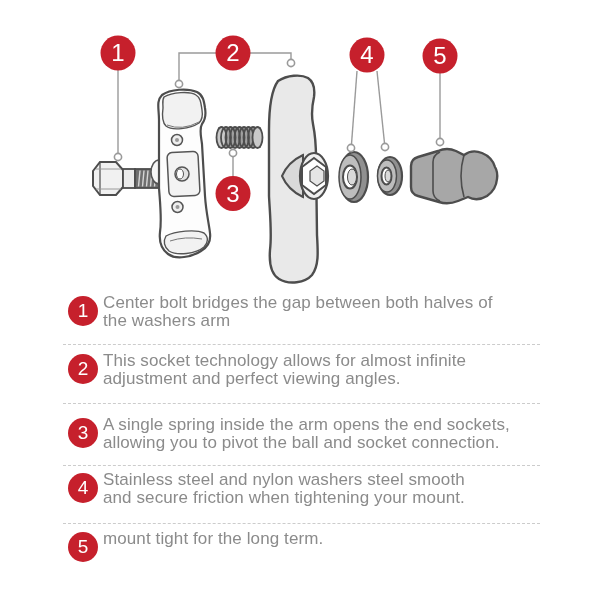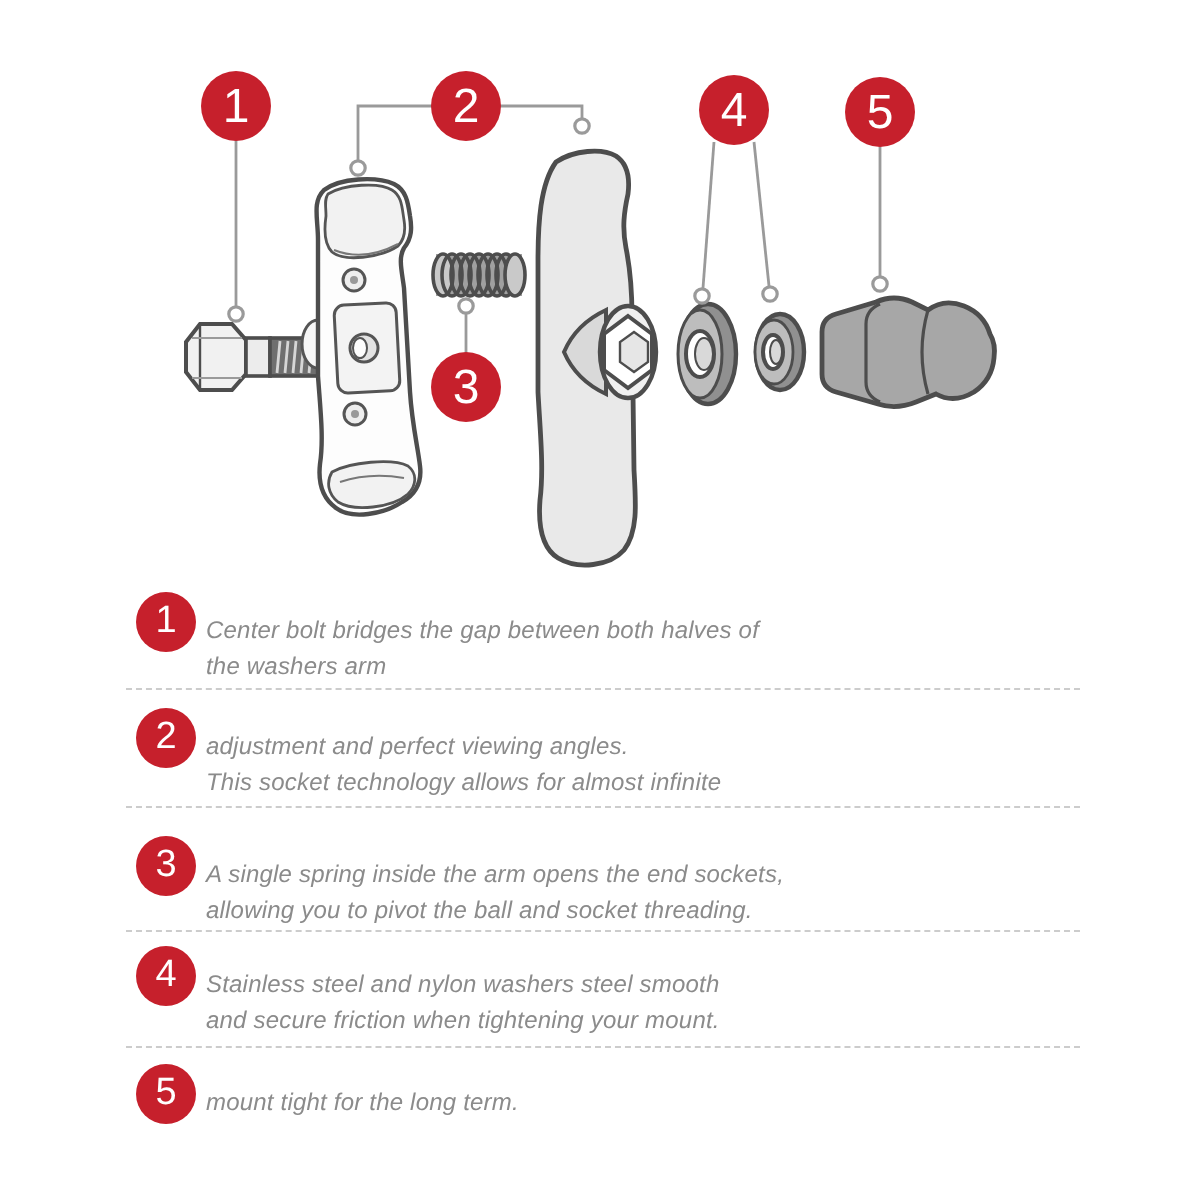--- a/index.html
+++ b/index.html
@@ -3,22 +3,22 @@
 <meta charset="utf-8">
 <style>
   html,body{margin:0;padding:0;background:#ffffff;}
   .page{position:relative;width:600px;height:600px;background:#ffffff;overflow:hidden;
         font-family:"Liberation Sans","DejaVu Sans",sans-serif;}
   .diagram-svg{position:absolute;top:0;left:0;}
   .legend-row{position:absolute;left:68px;}
   .legend-badge{position:absolute;left:0;top:2px;width:30px;height:30px;border-radius:50%;
         background:var(--accent-red,#c6202c);color:#ffffff;font-size:19px;line-height:30px;
         text-align:center;}
-  .legend-text{position:absolute;left:35px;top:12px;width:460px;color:var(--text-gray,#8b8b8b);
-        font-size:12px;line-height:18px;letter-spacing:0.1px;font-style:italic;}
+  .legend-text{position:absolute;left:35px;top:0;width:460px;color:var(--text-gray,#8b8b8b);
+        font-size:17px;line-height:18px;letter-spacing:0.1px;}
   .legend-line{white-space:nowrap;}
   .divider{position:absolute;left:63px;width:477px;height:0;border-top:1px dashed var(--divider-gray,#cccccc);}
   .badge-num{font-family:"Liberation Sans","DejaVu Sans",sans-serif;}
 </style>
 </head>
 <body>
 
 <div class="page">
 
   <svg class="diagram-svg" width="600" height="292" viewBox="0 0 600 292">
@@ -143,31 +143,31 @@
     <div class="legend-text">
       <div class="legend-line">Center bolt bridges the gap between both halves of</div>
       <div class="legend-line">the washers arm</div>
     </div>
   </div>
   <div class="divider" style="top:344px;"></div>
 
   <div class="legend-row" style="top:352px;">
     <div class="legend-badge">2</div>
     <div class="legend-text">
+      <div class="legend-line">This socket technology allows for almost infinite</div>
       <div class="legend-line">adjustment and perfect viewing angles.</div>
-      <div class="legend-line">This socket technology allows for almost infinite</div>
     </div>
   </div>
   <div class="divider" style="top:403px;"></div>
 
   <div class="legend-row" style="top:416px;">
     <div class="legend-badge">3</div>
     <div class="legend-text">
       <div class="legend-line">A single spring inside the arm opens the end sockets,</div>
-      <div class="legend-line">allowing you to pivot the ball and socket threading.</div>
+      <div class="legend-line">allowing you to pivot the ball and socket connection.</div>
     </div>
   </div>
   <div class="divider" style="top:465px;"></div>
 
   <div class="legend-row" style="top:471px;">
     <div class="legend-badge">4</div>
     <div class="legend-text">
       <div class="legend-line">Stainless steel and nylon washers steel smooth</div>
       <div class="legend-line">and secure friction when tightening your mount.</div>
     </div>

